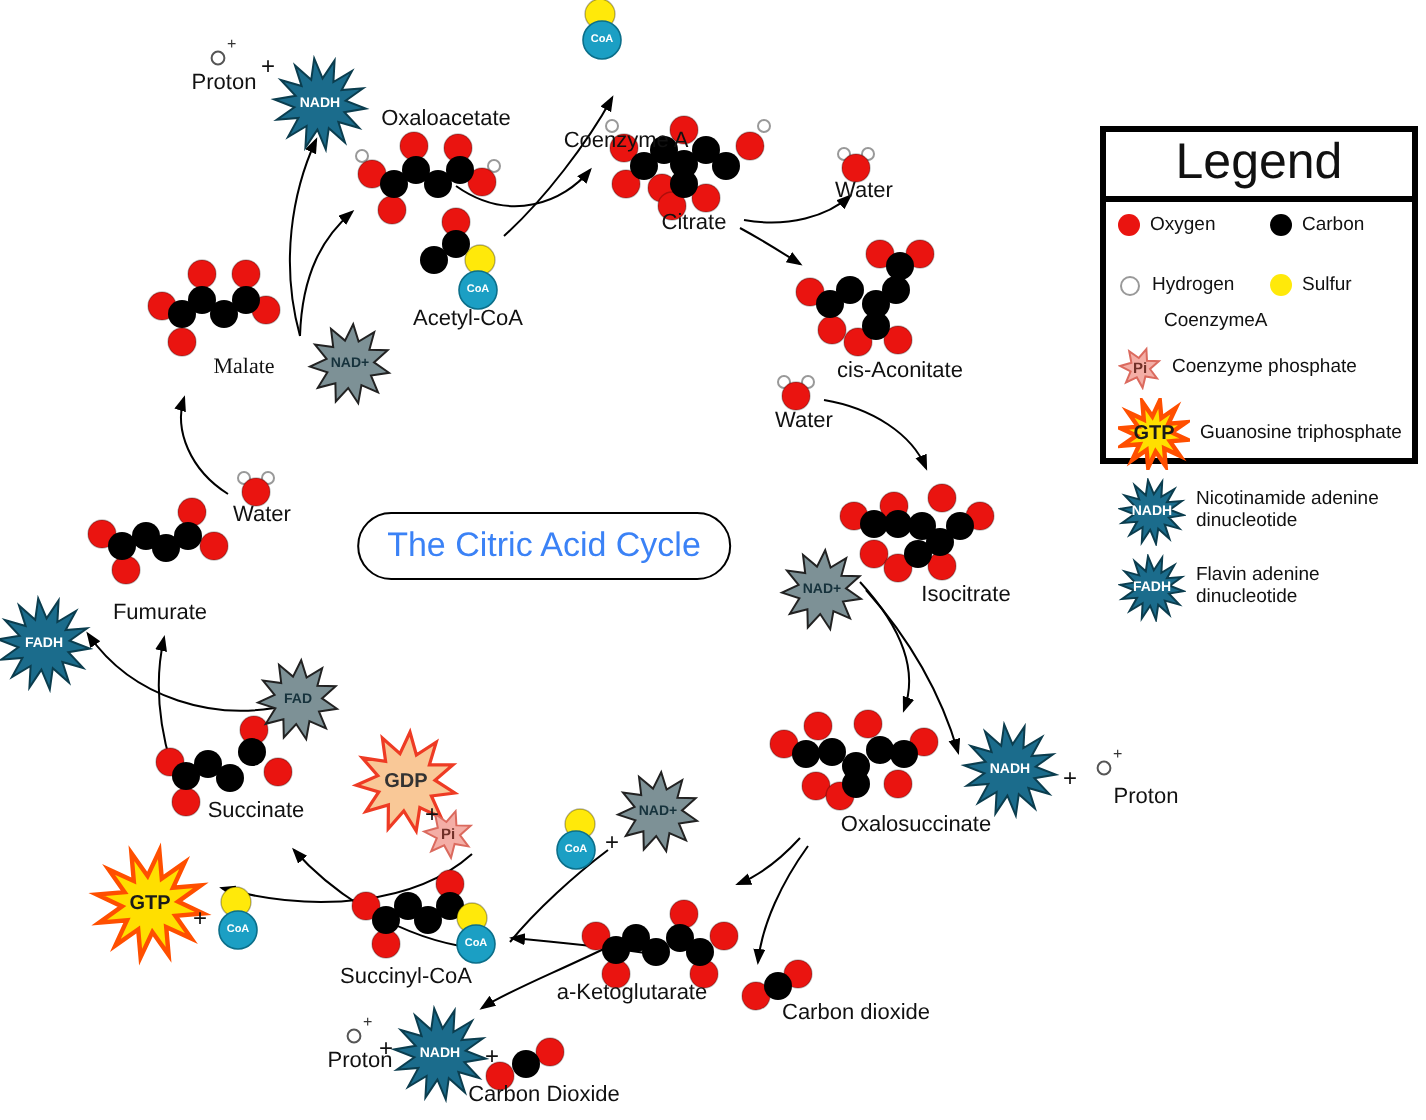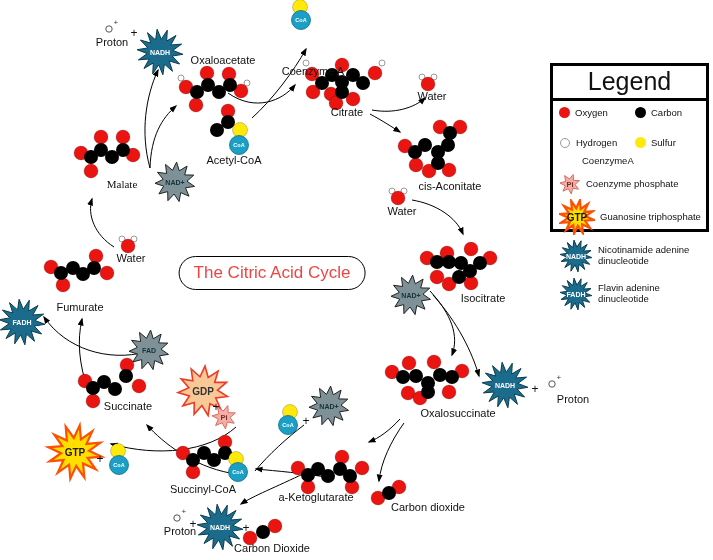--- a/index.html
+++ b/index.html
@@ -3,21 +3,21 @@
 <meta charset="utf-8">
 <style>
   html,body{margin:0;padding:0;background:#fff;}
   .stage{position:relative;width:713px;height:560px;background:#fff;overflow:hidden;
          font-family:"Liberation Sans",sans-serif;}
   .stage svg.canvas{position:absolute;left:0;top:0;}
   .lbl{position:absolute;transform:translate(-50%,-50%);font-size:11px;color:#111;
        white-space:nowrap;line-height:1;}
   .title-oval{position:absolute;left:272px;top:273px;transform:translate(-50%,-50%);
        border:1.6px solid #000;border-radius:20px;padding:6px 14px;font-size:17px;
-       color:#ef4444;white-space:nowrap;background:#fff;}
+       color:#3b82f6;white-space:nowrap;background:#fff;}
   
   .legend{position:absolute;left:550px;top:63px;width:159px;height:169px;
        border:3px solid #000;background:#fff;box-sizing:border-box;}
   .legend-title{border-bottom:3px solid #000;text-align:center;font-size:25px;
        padding:1px 0 2px 0;color:#111;}
   .legend-body{padding:6px 5px 0 6px;}
   .atom-grid{display:grid;grid-template-columns:76px 1fr;row-gap:19px;font-size:9.5px;color:#111;}
   .atom-entry{display:flex;align-items:center;gap:5px;}
   .dot{display:inline-block;width:11px;height:11px;border-radius:50%;flex:0 0 auto;}
   .dot[data-color="hydrogen"]{width:8px;height:8px;border:1px solid #999;margin:0 1px;}

